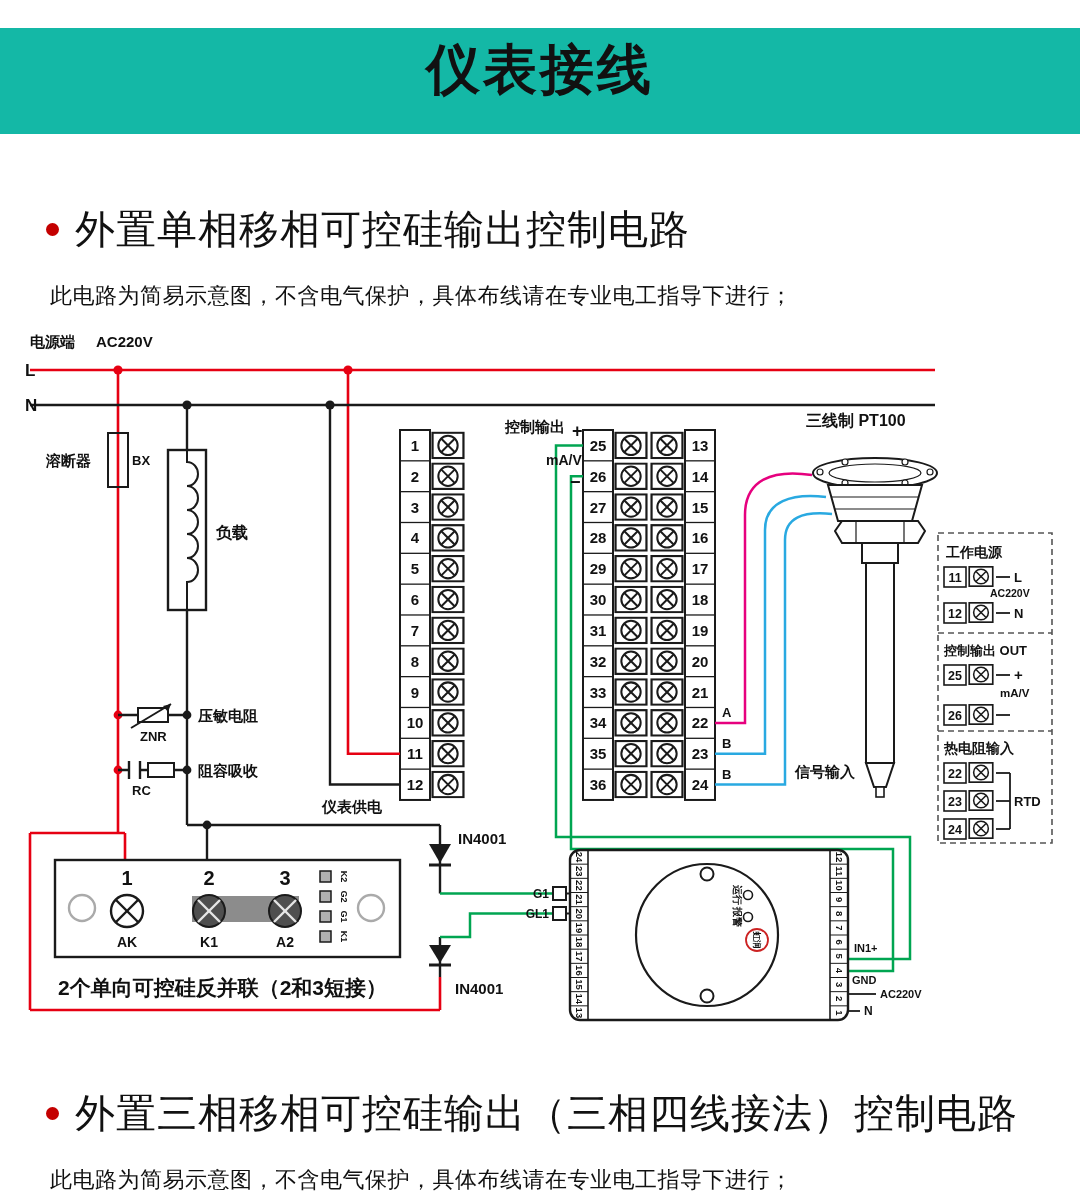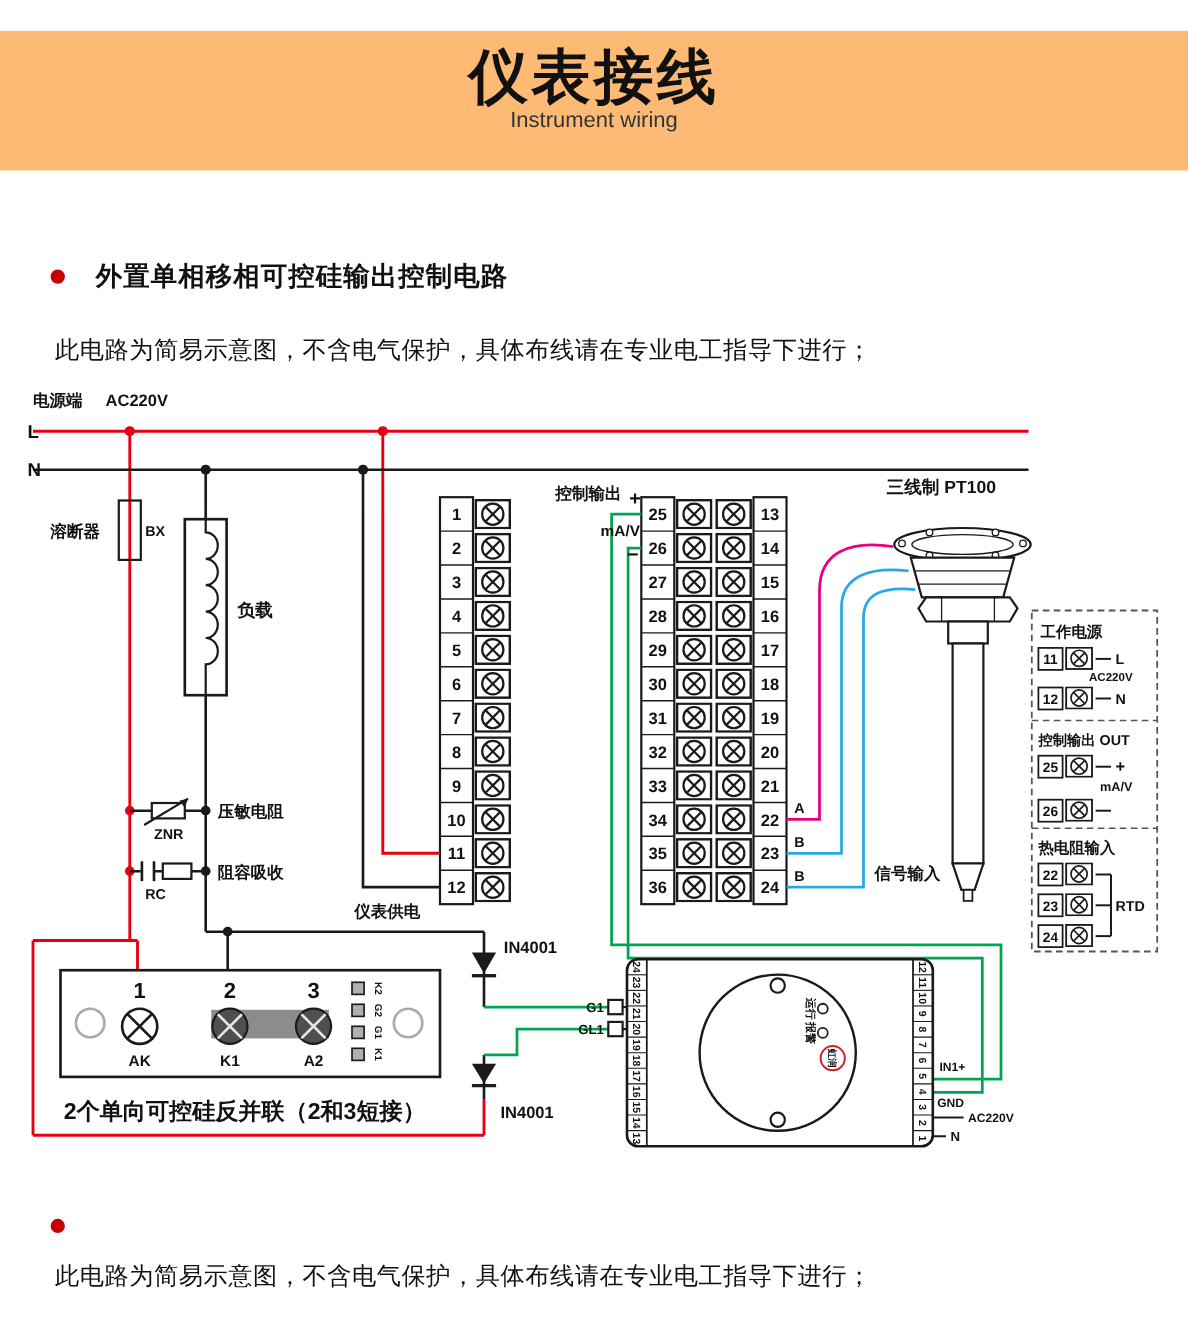--- a/index.html
+++ b/index.html
@@ -1,36 +1,35 @@
 <!DOCTYPE html>
 <html><head>
 <meta charset="utf-8">
 <style>
   html,body{margin:0;padding:0;}
   body{
     width:1080px;height:1199px;overflow:hidden;background:#fff;
     font-family:"Liberation Sans","DejaVu Sans",sans-serif;color:#111;
   }
-  .banner{margin-top:28px;height:127px;background:#fdba74;text-align:center;padding-top:6px;box-sizing:border-box;}
+  .banner{margin-top:28px;height:106px;background:#14b8a6;text-align:center;padding-top:6px;box-sizing:border-box;}
   .banner h1{margin:0;font-size:54px;font-weight:700;letter-spacing:3px;}
   .banner .sub{font-size:20px;color:#333;margin-top:-9px;}
   .sec-title{display:flex;align-items:center;margin:68px 0 0 46px;}
   .sec-title .dot{width:13px;height:13px;border-radius:50%;background:#c40000;margin-right:16px;flex:none;}
-  .sec-title h2{margin:12px;font-size:24px;font-weight:700;letter-spacing:1px;}
+  .sec-title h2{margin:0;font-size:40px;font-weight:400;letter-spacing:1px;}
   .sec-title.sec2{margin-top:26px;}
   .note{margin:24px 0 0 50px;font-size:22px;font-weight:400;letter-spacing:.5px;}
   svg{display:block;margin-top:14px;}
   svg text{font-family:"Liberation Sans","DejaVu Sans",sans-serif;font-weight:700;fill:#111;}
 </style>
 </head>
 <body>
 
 <header class="banner">
   <h1>仪表接线</h1>
-  <div class="sub">Instrument wiring</div>
 </header>
 
 <div class="sec-title">
   <span class="dot"></span>
   <h2>外置单相移相可控硅输出控制电路</h2>
 </div>
 <p class="note">此电路为简易示意图，不含电气保护，具体布线请在专业电工指导下进行；</p>
 
 <svg id="wiring" width="1080" height="735" viewBox="0 0 1080 735" xmlns="http://www.w3.org/2000/svg">
   <defs>
@@ -450,14 +449,15 @@
   <text x="322" y="487" font-size="15">仪表供电</text>
   <text x="505" y="107" font-size="15">控制输出</text>
   <text x="572" y="112" font-size="18">+</text>
   <text x="546" y="140" font-size="14">mA/V</text>
   <text x="570" y="163" font-size="18">−</text>
   <text x="806" y="101" font-size="16">三线制 PT100</text>
 </svg>
 
 <div class="sec-title sec2">
   <span class="dot"></span>
+  <h2>外置三相移相可控硅输出（三相四线接法）控制电路</h2>
 </div>
 <p class="note">此电路为简易示意图，不含电气保护，具体布线请在专业电工指导下进行；</p>
 
 </body></html>

